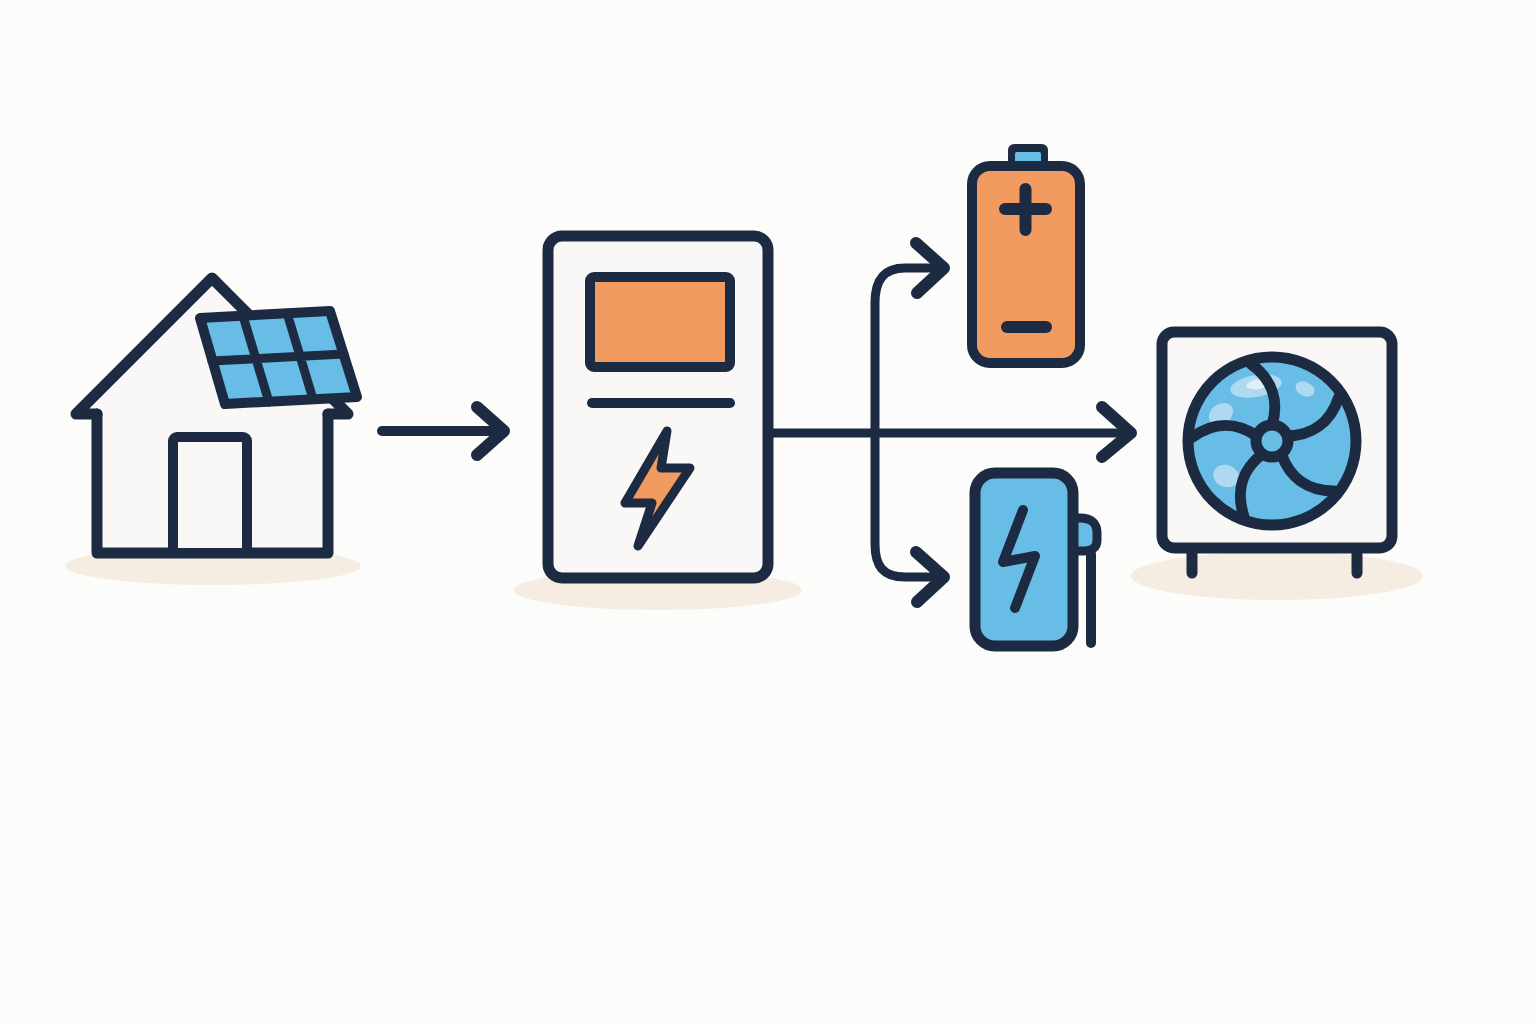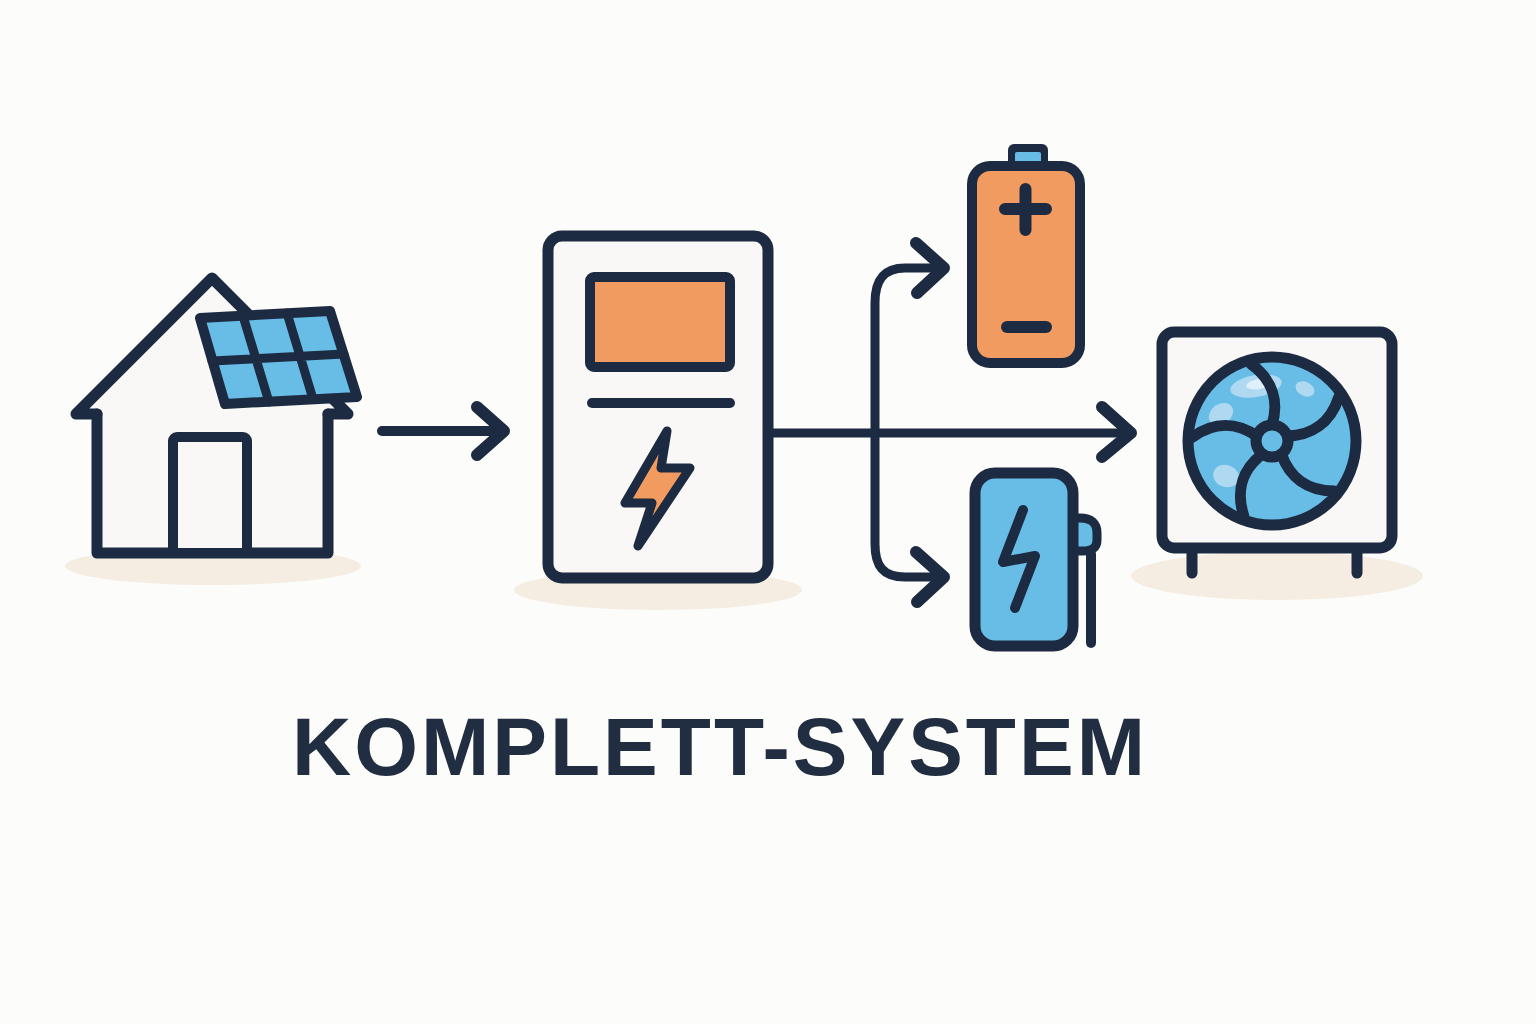--- a/index.html
+++ b/index.html
@@ -106,16 +106,15 @@
         <use href="#blade" transform="rotate(72 1272 441)"></use>
         <use href="#blade" transform="rotate(144 1272 441)"></use>
         <use href="#blade" transform="rotate(216 1272 441)"></use>
         <use href="#blade" transform="rotate(288 1272 441)"></use>
       </g>
       <circle class="stroke fill-blue" stroke-width="11" cx="1272" cy="441" r="16"></circle>
     </g>
   </svg>
 
   <div class="title">
-    <div>KOMPLETT-SYSTEM</div>
   </div>
 
 </div>
 
 </body></html>

